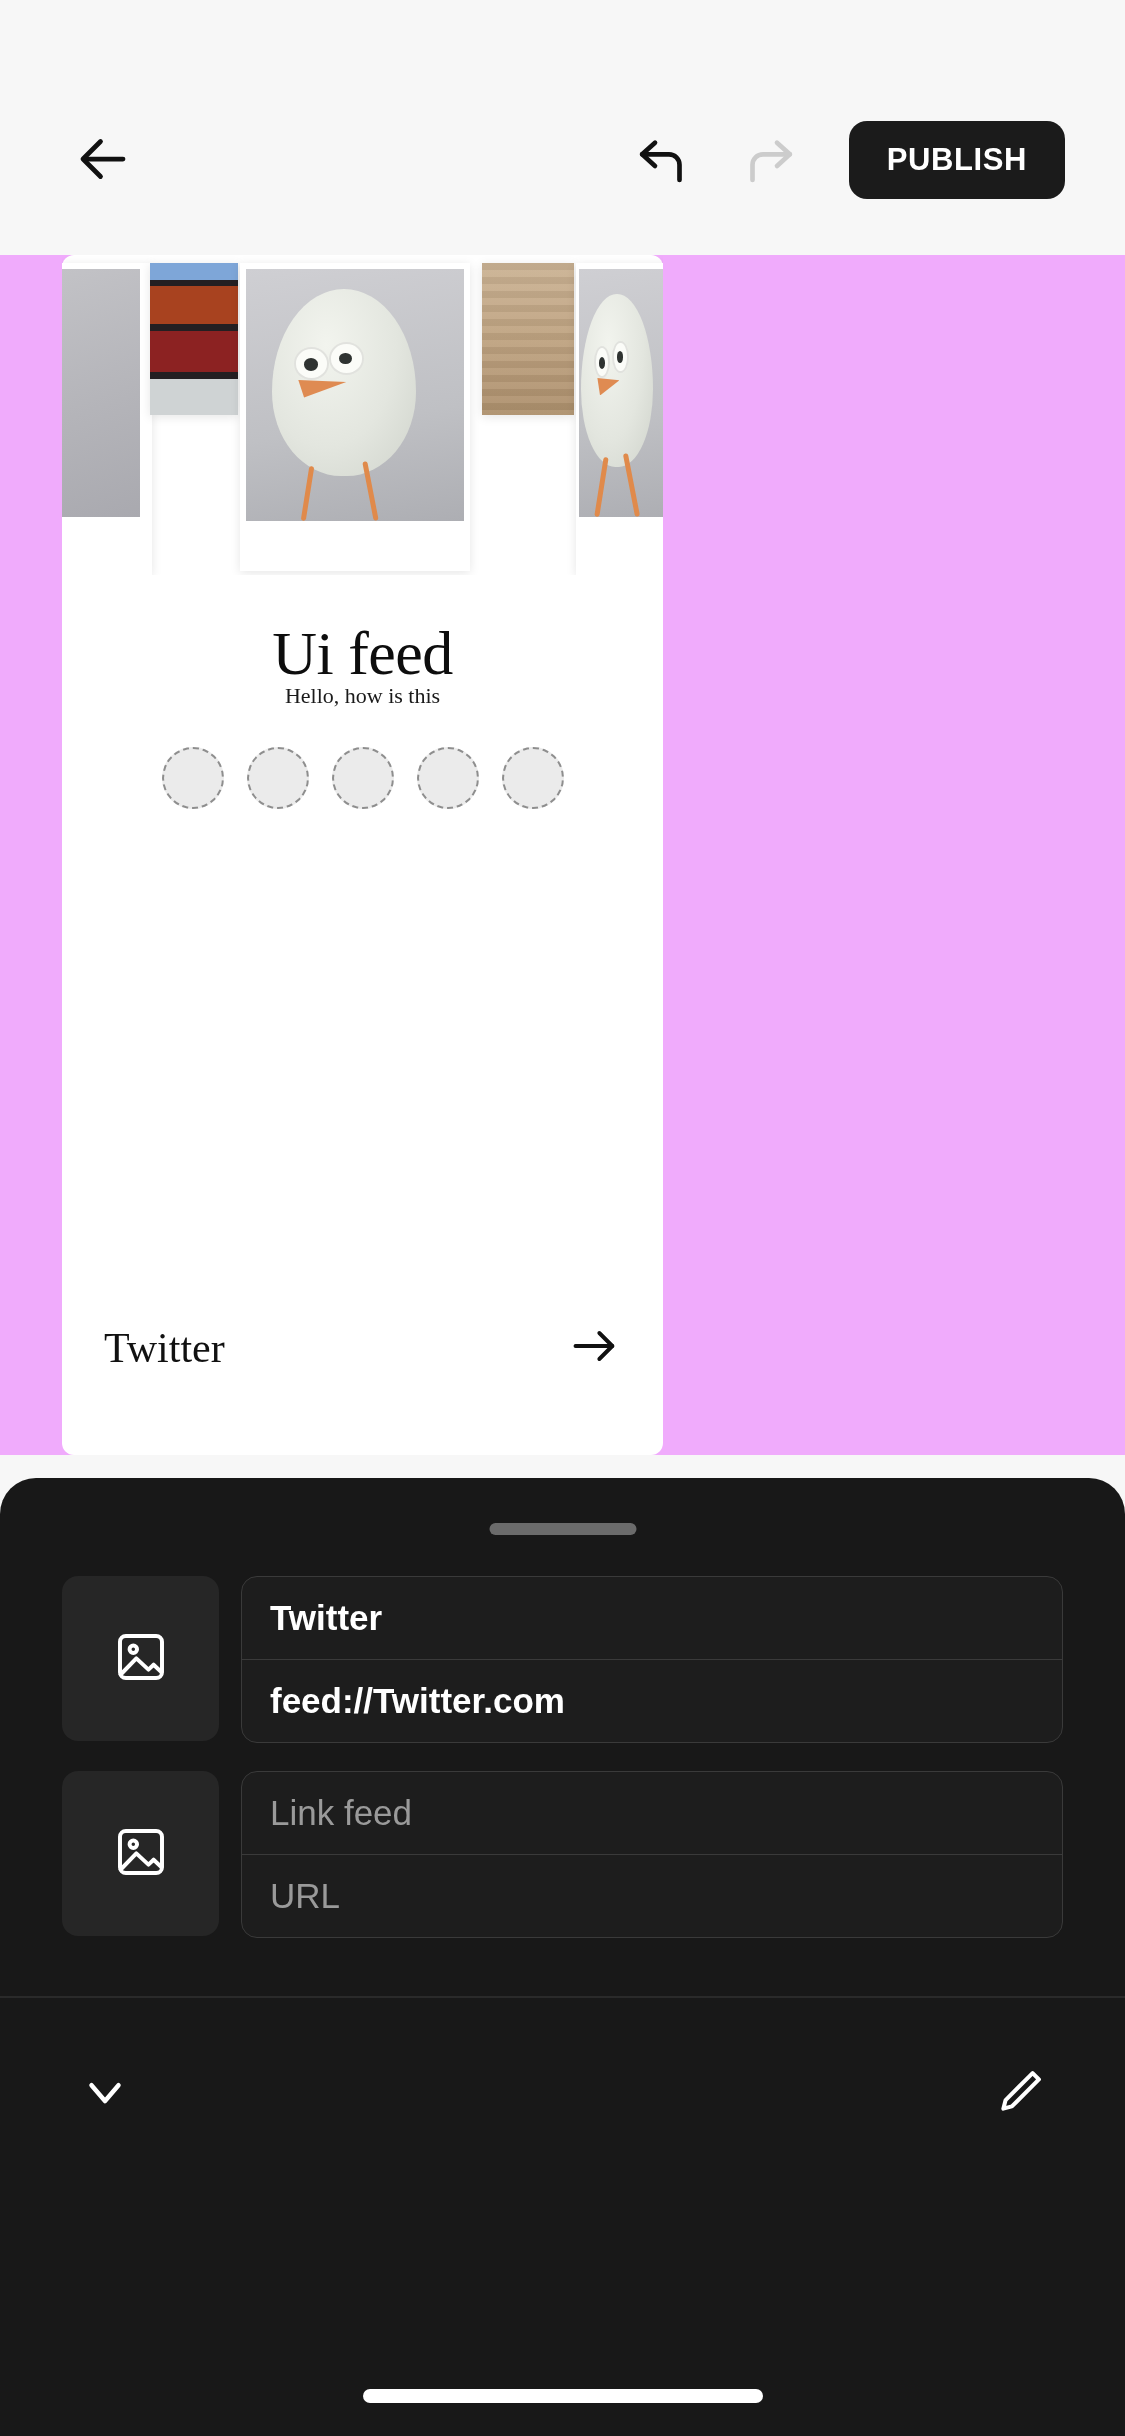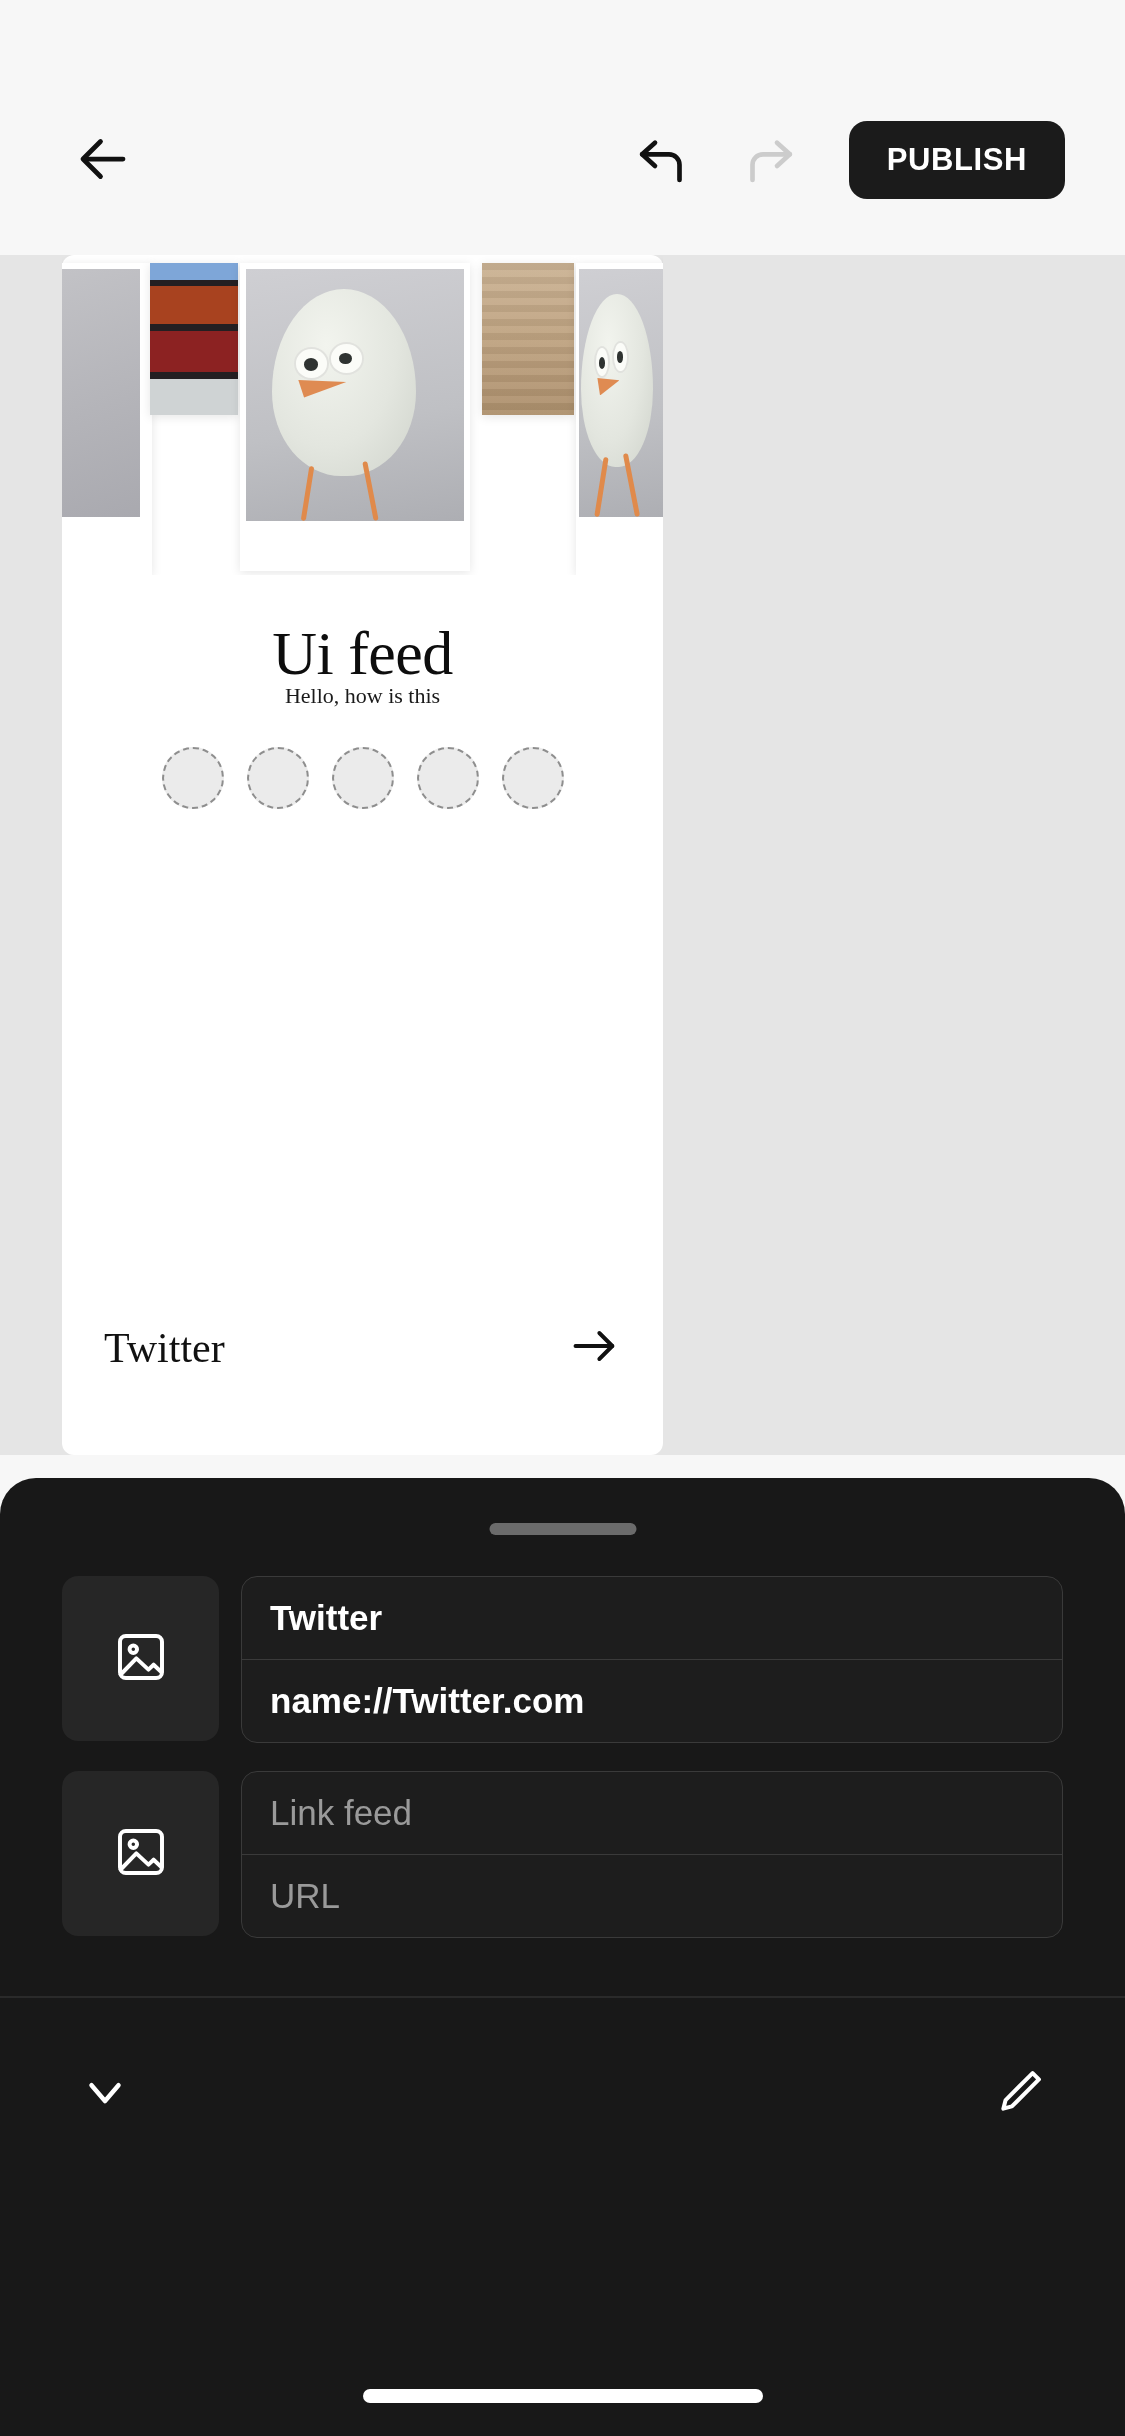--- a/index.html
+++ b/index.html
@@ -29,21 +29,21 @@
     border:none; border-radius:18px;
     padding:0 38px; height:78px;
     font-size:31px; font-weight:bold; letter-spacing:0.6px;
     display:flex; align-items:center; justify-content:center;
     cursor:pointer; margin-left:14px;
   }
 
   
   .preview-wrap{
     position:absolute; top:255px; left:0; width:1125px; height:1200px;
-    background:#e5e5e5;
+    background:#f0abfc;
     overflow:hidden;
   }
   .card{
     position:absolute; left:62px; top:0;
     width:601px; height:1200px;
     background:#fff;
     border-radius:12px;
     overflow:hidden;
   }
   
@@ -325,21 +325,21 @@
           <svg width="56" height="56" viewBox="0 0 24 24" fill="none" stroke="#ffffff" stroke-width="1.7" stroke-linecap="round" stroke-linejoin="round">
             <rect x="3" y="3" width="18" height="18" rx="2.5"></rect>
             <circle cx="8.7" cy="8.7" r="1.6"></circle>
             <path d="M3.3 19.5 L10 12.6 L15.2 17.4 L17.4 15.3 L20.7 18.4"></path>
           </svg>
         </span>
       </div>
       <div class="fields">
         <div class="field filled">Twitter</div>
         <div class="field-divider"></div>
-        <div class="field filled">name://Twitter.com</div>
+        <div class="field filled">feed://Twitter.com</div>
       </div>
     </div>
 
     <div class="row">
       <div class="thumb">
         <span>
           <svg width="56" height="56" viewBox="0 0 24 24" fill="none" stroke="#ffffff" stroke-width="1.7" stroke-linecap="round" stroke-linejoin="round">
             <rect x="3" y="3" width="18" height="18" rx="2.5"></rect>
             <circle cx="8.7" cy="8.7" r="1.6"></circle>
             <path d="M3.3 19.5 L10 12.6 L15.2 17.4 L17.4 15.3 L20.7 18.4"></path>

